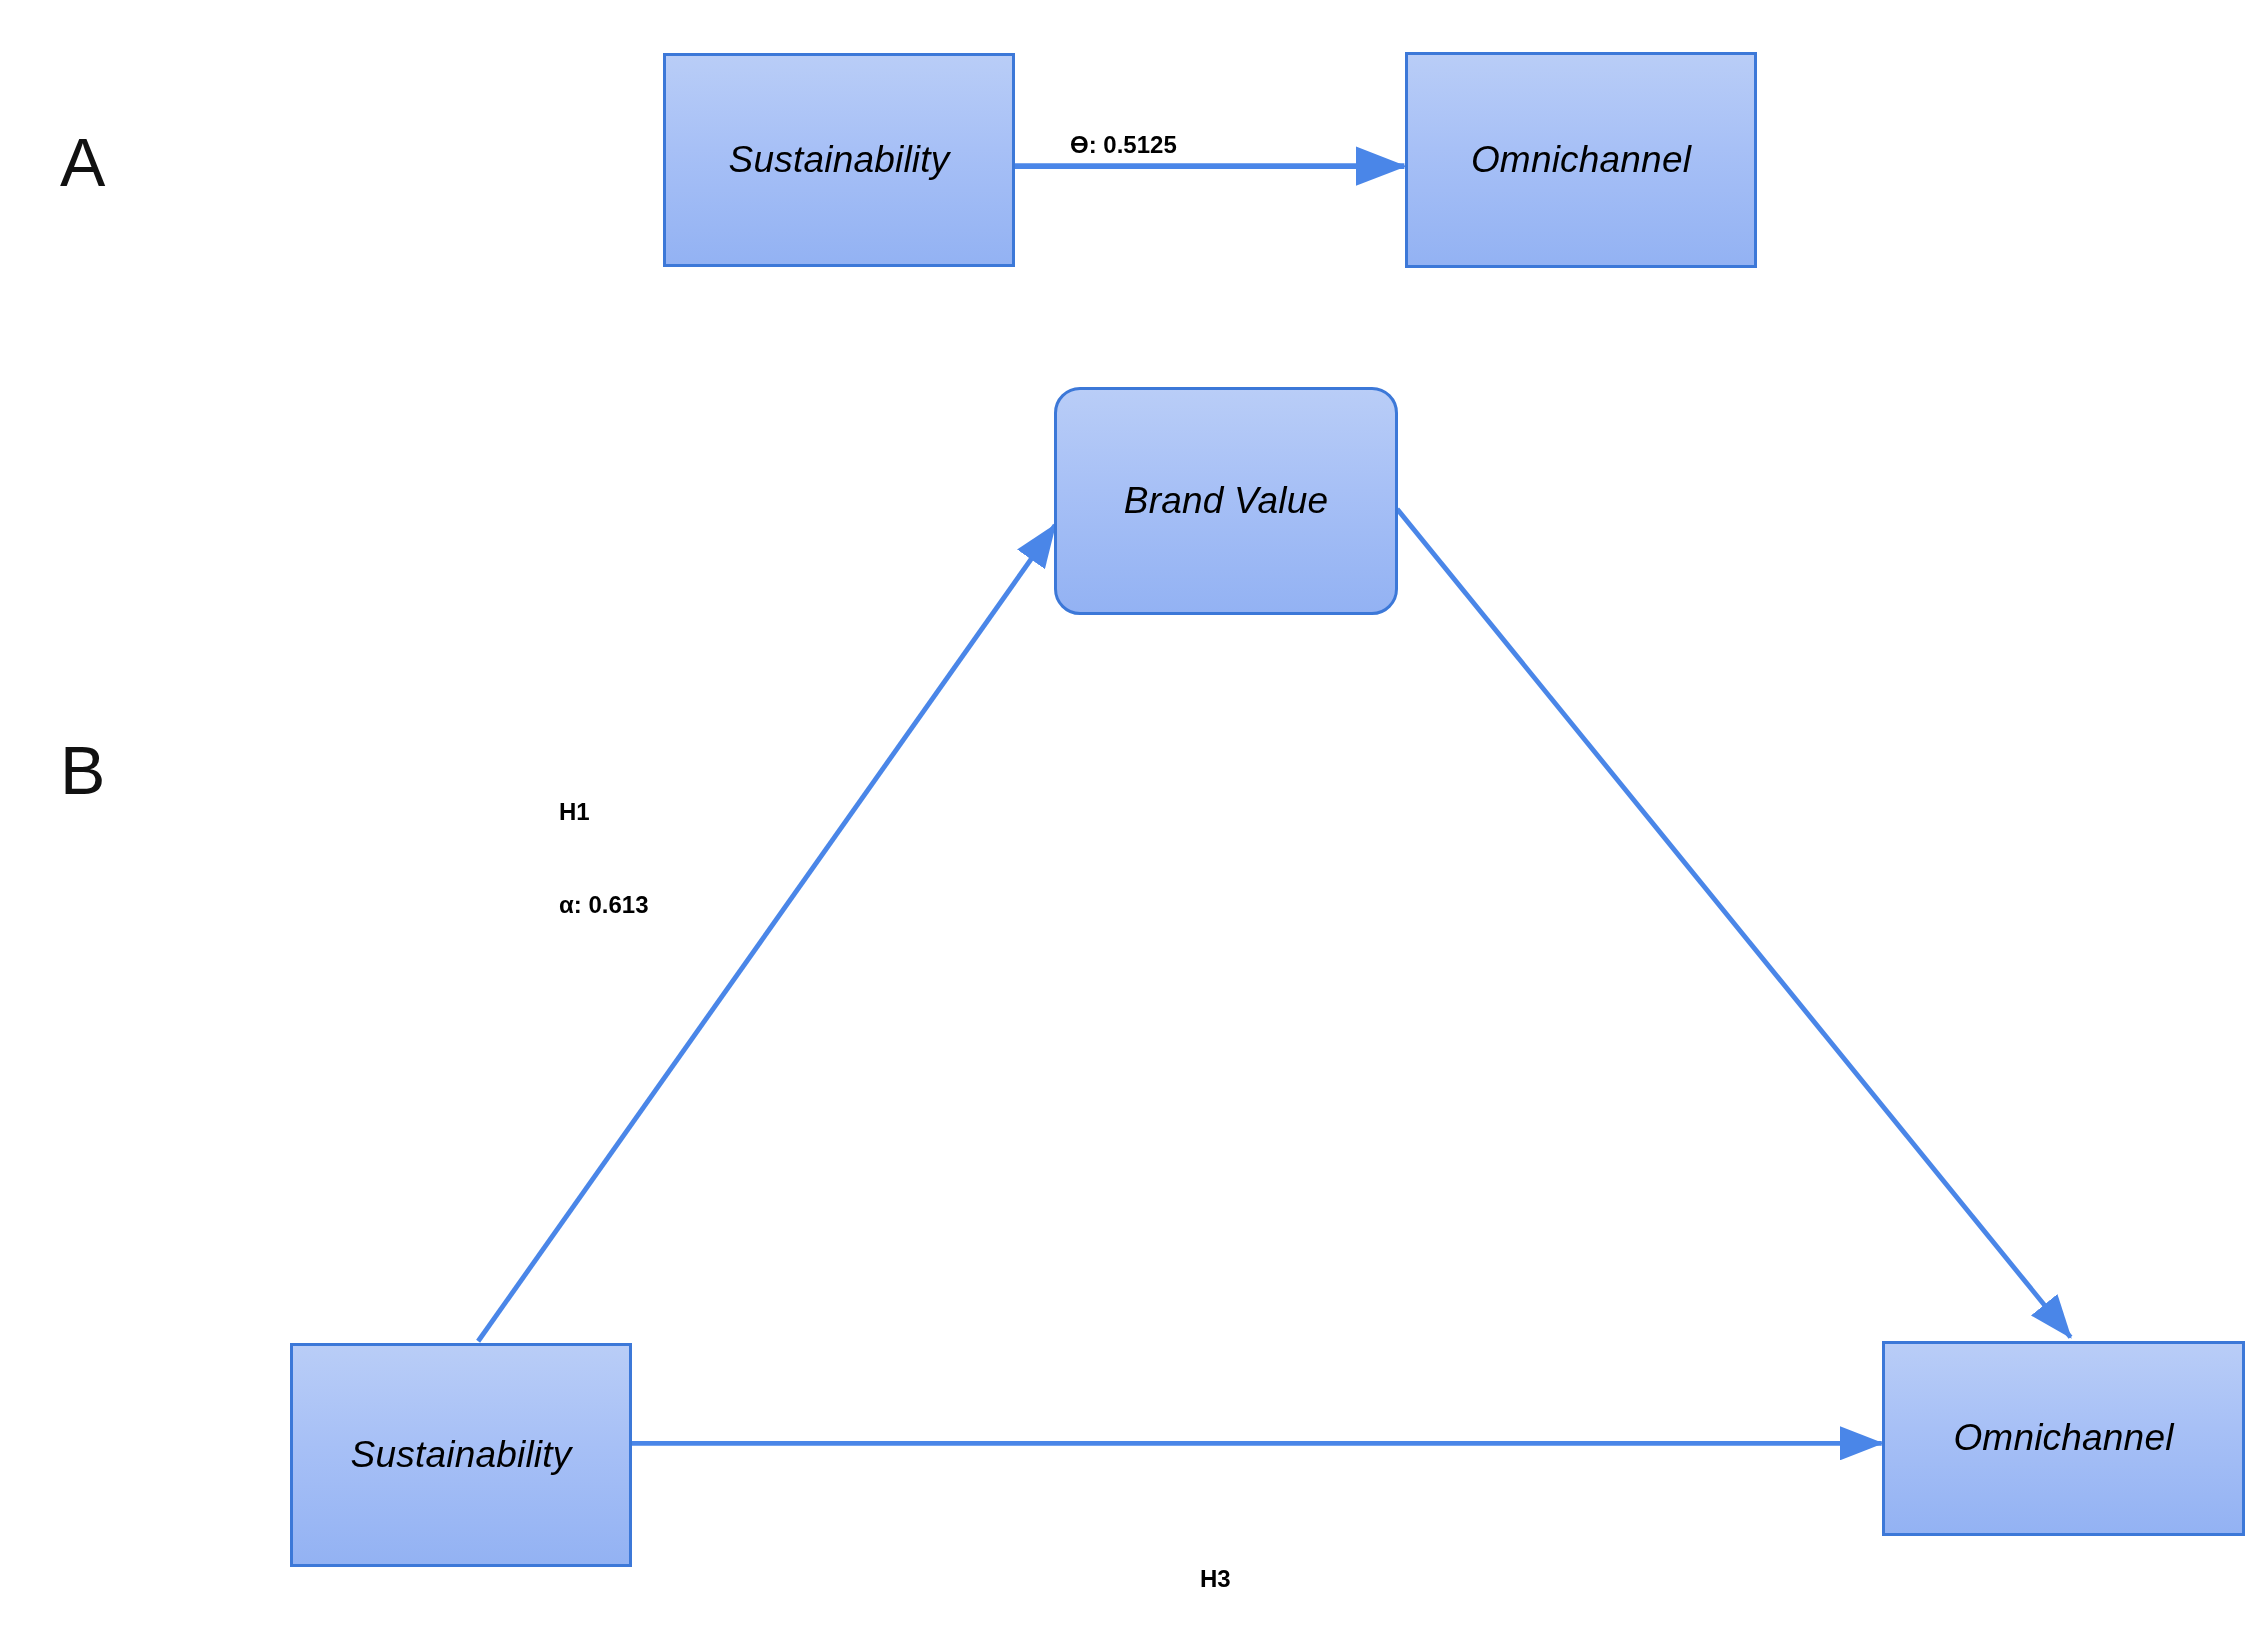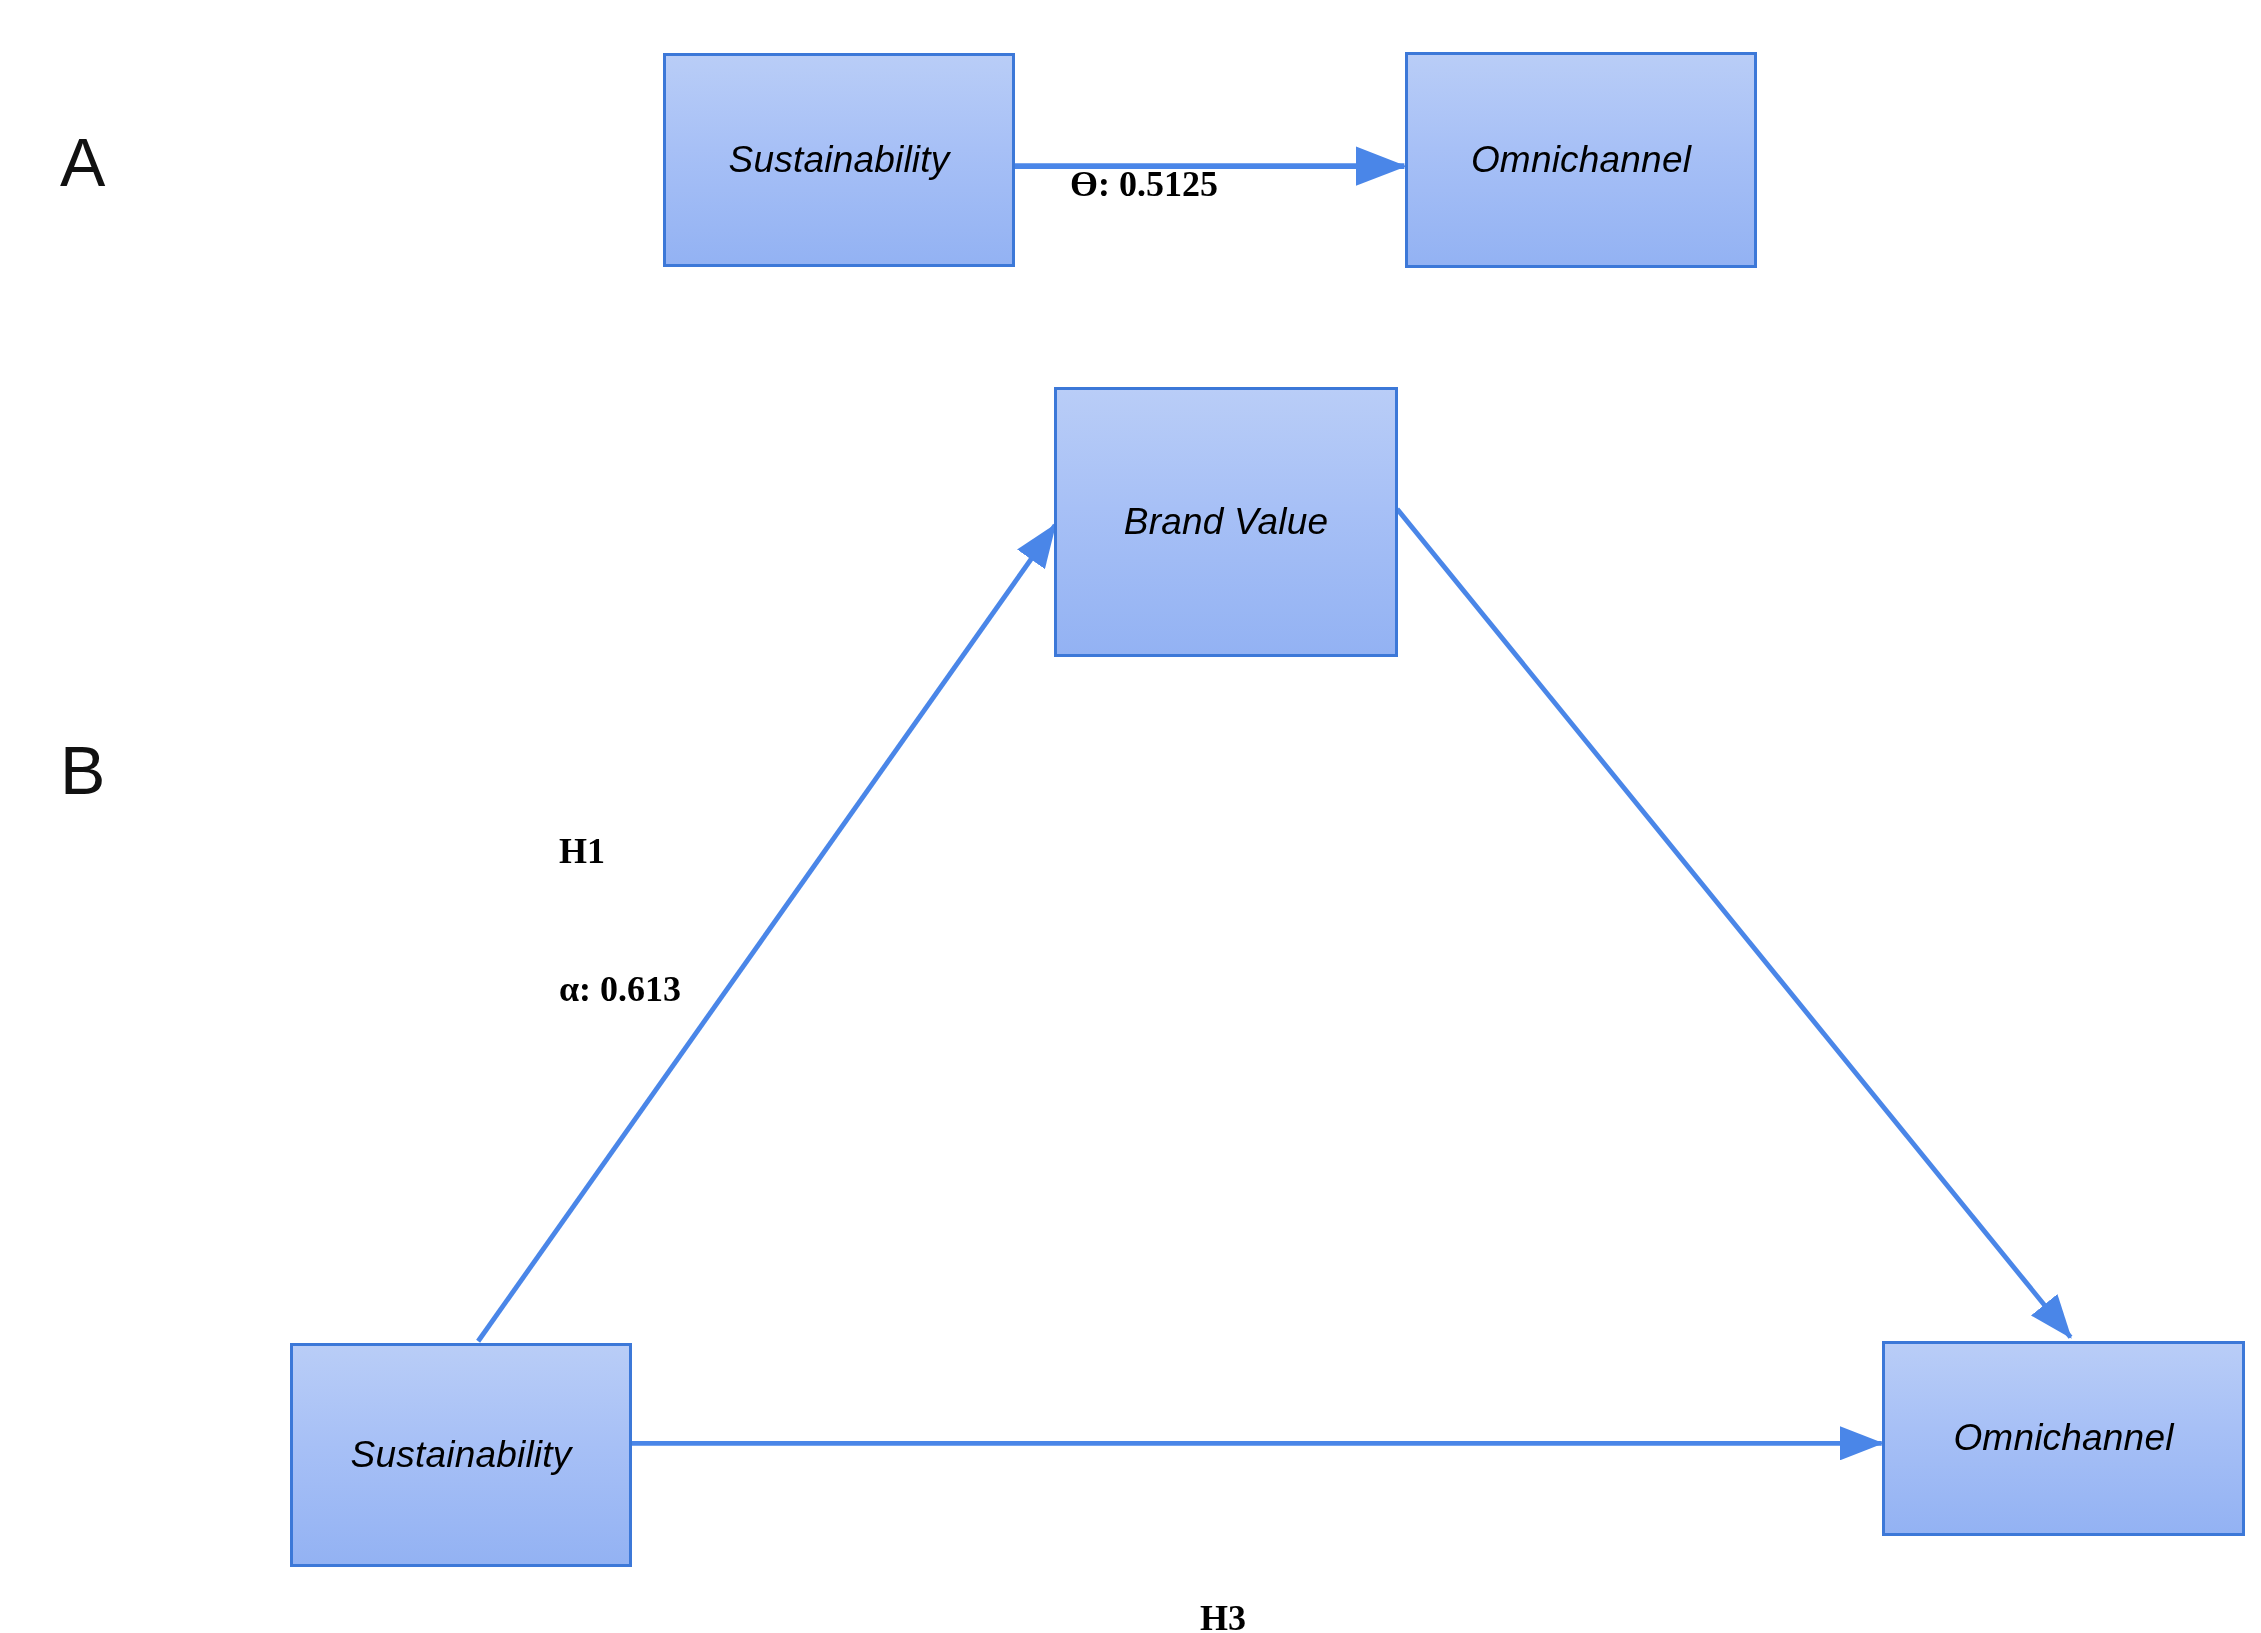--- a/index.html
+++ b/index.html
@@ -44,26 +44,25 @@
   }
   .panel-letter {
     position: absolute;
     font-size: 68px;
     font-weight: 400;
     color: #111111;
     line-height: 1;
   }
   .edge-label {
     position: absolute;
-    font-size: 36px;
+    font-size: 24px;
     font-weight: bold;
     color: #000000;
     line-height: 1.28;
     white-space: pre;
-    font-family: Liberation Serif, serif;
   }
   .edge-label .hyp { display: block; }
   .edge-label .coef { display: block; }
 </style>
 </head>
 <body>
 
 <div id="canvas">
 
   <svg id="edges" viewBox="0 0 2790 2015" xmlns="http://www.w3.org/2000/svg">
@@ -91,21 +90,21 @@
   </div>
 
   <div class="node" style="left:1405px; top:52px; width:352px; height:216px;">
     <span>Omnichannel</span>
   </div>
 
   <div class="edge-label" style="left:1070px; top:69px;">
     <span class="coef">Ө: 0.5125</span>
   </div>
 
-  <div class="node" style="left:1054px; top:387px; width:344px; height:270px;">
+  <div class="node" style="left:1054px; top:387px; width:344px; height:228px;border-radius:26px;">
     <span>Brand Value</span>
   </div>
 
   <div class="node" style="left:290px; top:1343px; width:342px; height:224px;">
     <span>Sustainability</span>
   </div>
 
   <div class="node" style="left:1882px; top:1341px; width:363px; height:195px;">
     <span>Omnichannel</span>
   </div>

